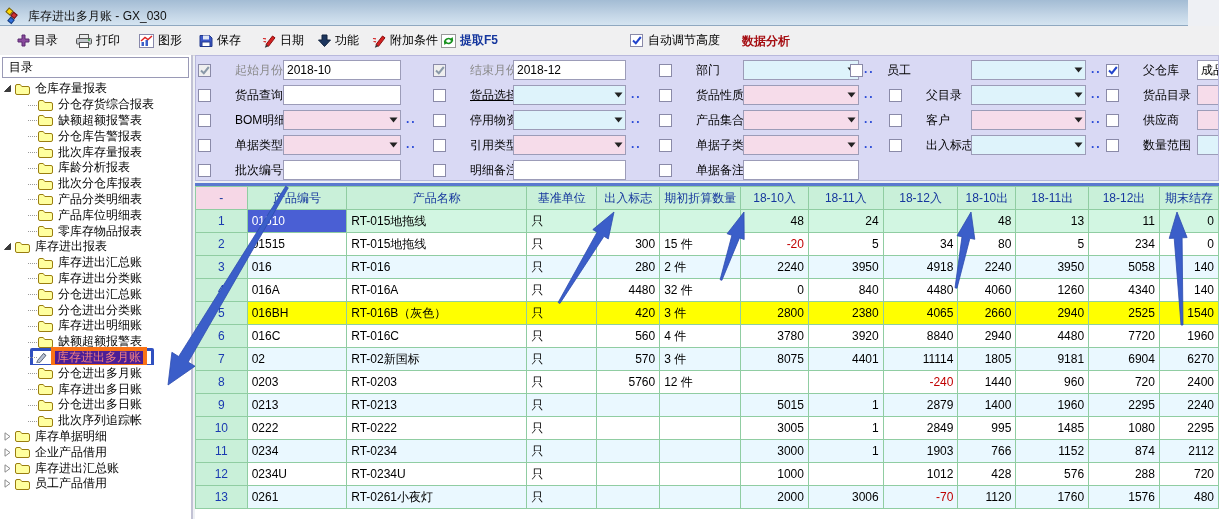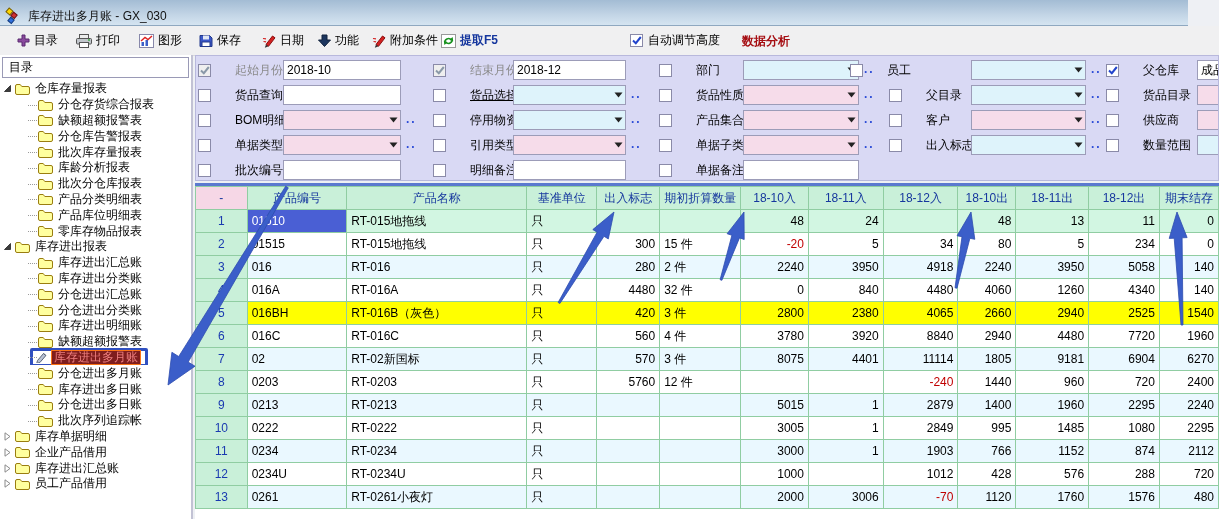--- a/index.html
+++ b/index.html
@@ -35,21 +35,21 @@
   .tree-item{height:15.8px;display:flex;align-items:center;white-space:nowrap;position:relative;background:#fff;}
   .tree-item.root{padding-left:3px;gap:3px;}
   .tree-item.child{padding-left:38px;gap:3px;}
   .tree-item.child:before{content:"";position:absolute;left:28px;top:50%;width:9px;border-top:1px dotted #9a9a9a;}
   .children{position:relative;}
   .children:before{content:"";position:absolute;left:28px;top:0;bottom:7px;border-left:1px dotted #9a9a9a;}
   .tree-item .t-label{padding:0 2px;}
   .tree-item.selected{padding-left:30px;}
   .sel-box{display:flex;align-items:center;gap:2px;border:3px solid #3050c0;border-radius:2px;
     background:#fff;padding:0 4px 0 2px;height:19px;box-sizing:border-box;}
-  .sel-box .t-label{color:#ef8080;border:1px solid #f97316;background:#7f1d1d;line-height:13px;}
+  .sel-box .t-label{color:#ef8080;border:4px solid #f97316;background:#4c1d95;line-height:13px;}
   
   .filters{position:absolute;left:195px;top:55px;width:1024px;height:126px;background:#d9d9f4;
     border:1px solid #b8b8dc;box-sizing:border-box;overflow:hidden;}
   .fcell{position:absolute;height:22px;display:flex;align-items:center;}
   .fcell .f-label{margin-left:24px;}
   .fcell .f-label.gray{color:#8a8a8a;}
   .ffield{position:absolute;height:20px;border:1px solid #9c9cb8;background:#fff;box-sizing:border-box;
     display:flex;align-items:center;padding-left:3px;overflow:hidden;}
   .ffield.ddpink{background:#f6dcea;}
   .ffield.ddcyan{background:#def3fb;}

